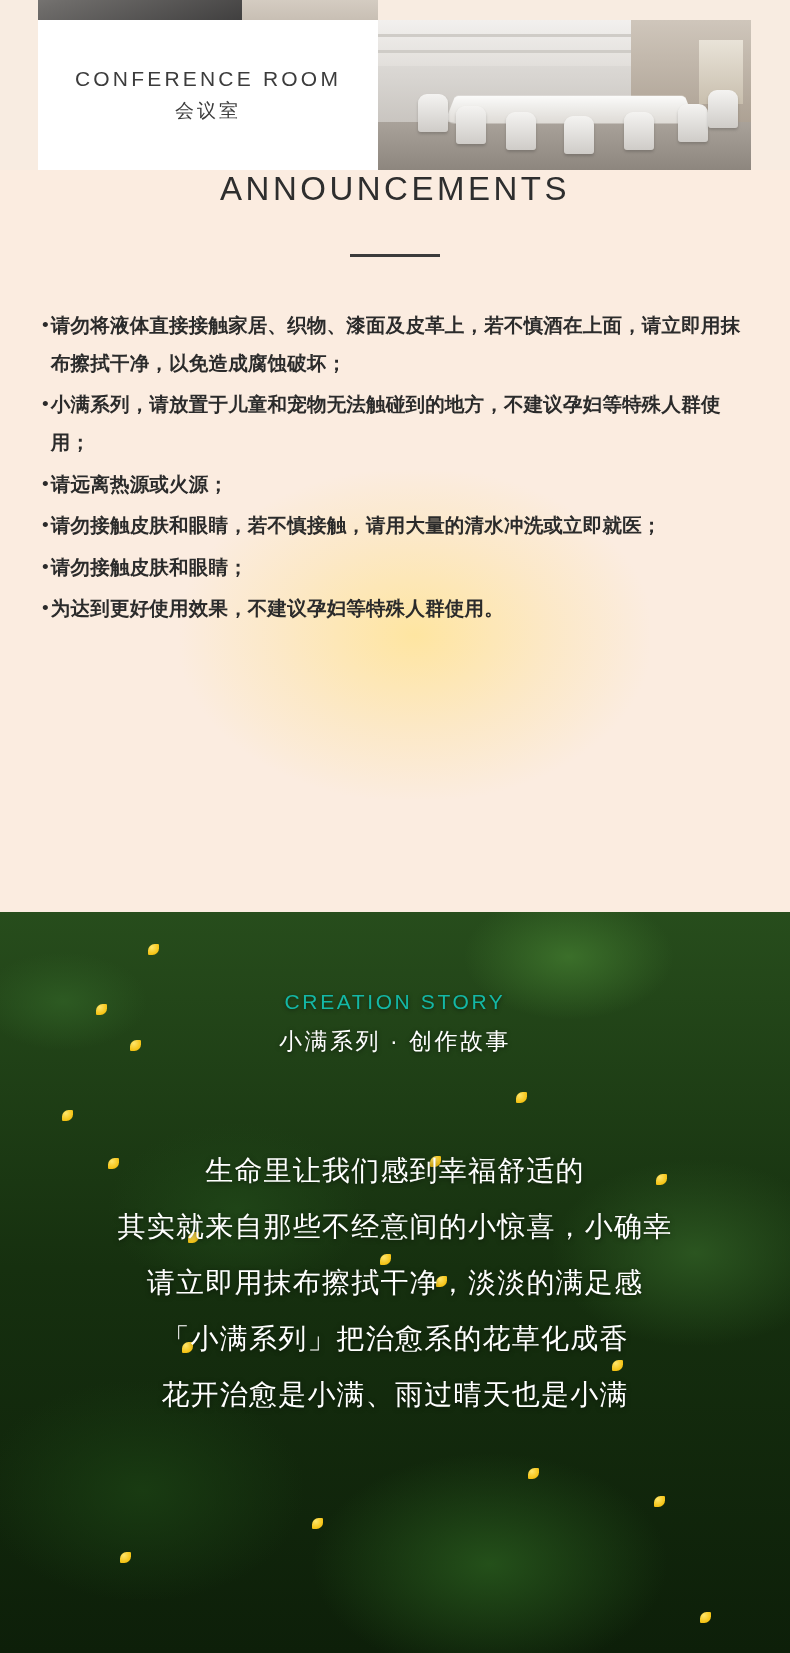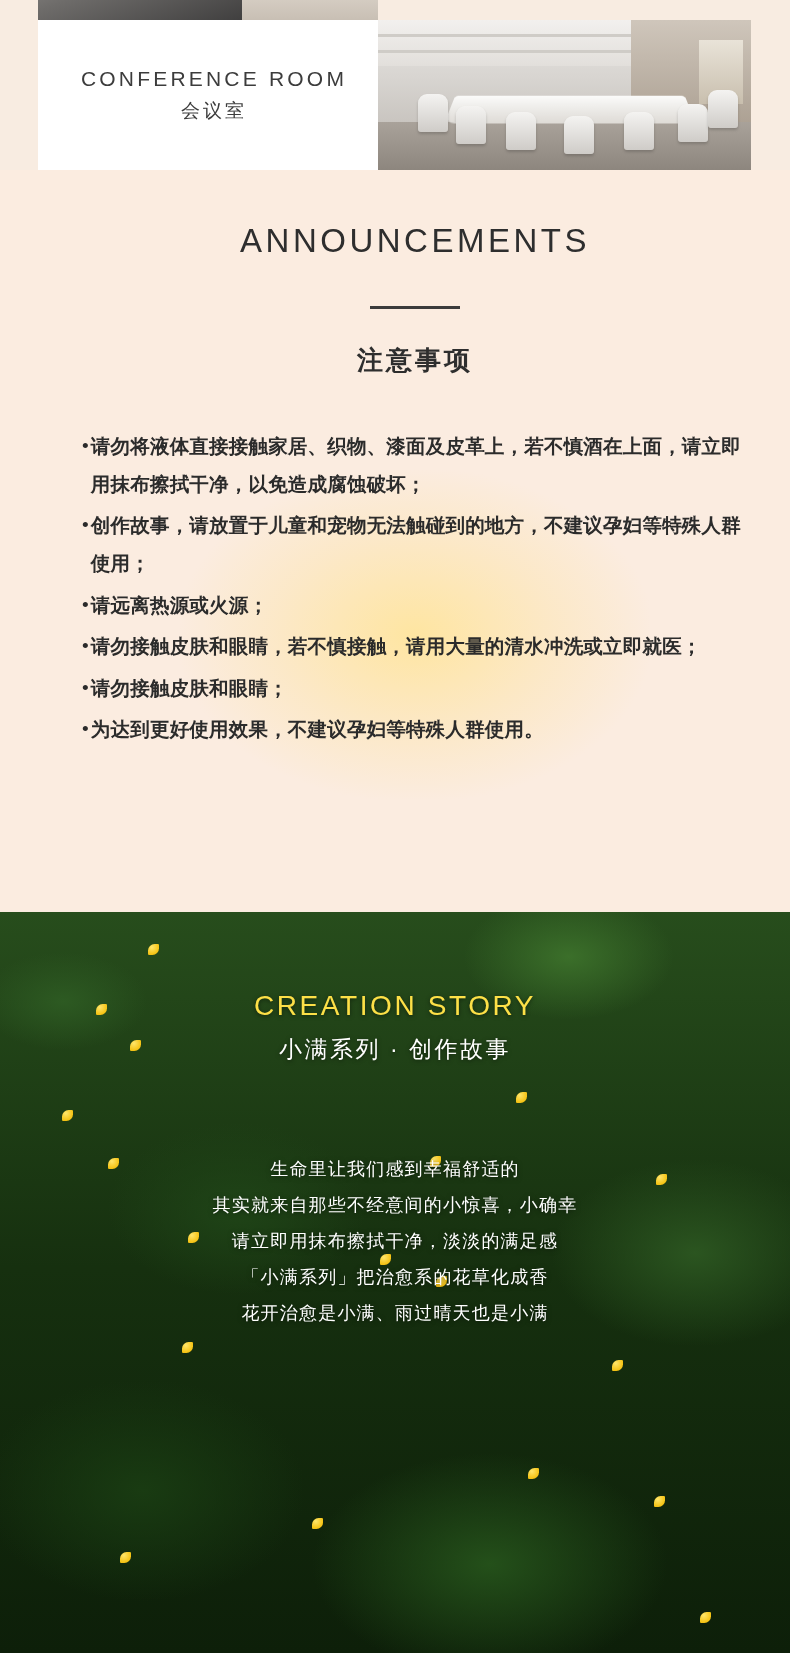--- a/index.html
+++ b/index.html
@@ -54,21 +54,20 @@
     position: absolute;
     left: 38px;
     top: 20px;
     width: 340px;
     height: 150px;
     background: #ffffff;
     display: flex;
     flex-direction: column;
     align-items: center;
     justify-content: center;
-    padding-left: 6px;
   }
   .strip-label .en {
     font-size: 21px;
     letter-spacing: 3.2px;
     color: #3c3c3c;
     font-weight: 400;
   }
   .strip-label .cn {
     margin-top: 7px;
     font-size: 19px;
@@ -130,22 +129,20 @@
     position: absolute;
     left: 180px;
     top: 300px;
     width: 470px;
     height: 330px;
     background: radial-gradient(ellipse at center, rgba(255,228,150,0.85) 0%, rgba(253,228,170,0.45) 42%, rgba(251,236,224,0) 72%);
     pointer-events: none;
   }
   .announce-inner {
     position: relative;
-    padding-top: 52px;
-    margin-left: 40px;
   }
   .ann-title {
     text-align: center;
     font-size: 33px;
     letter-spacing: 3.5px;
     color: #2e2e2e;
     font-weight: 400;
   }
   .ann-rule {
     width: 90px;
@@ -208,41 +205,41 @@
     background: radial-gradient(circle at 35% 30%, #ffe66b 0%, #f5c417 65%, #e0ad0a 100%);
     border-radius: 60% 10% 60% 10%;
   }
   .story-inner {
     position: relative;
     text-align: center;
     color: #ffffff;
     padding-top: 78px;
   }
   .story-en {
-    font-size: 28px;
+    font-size: 21px;
     letter-spacing: 2.6px;
-    color: #fde047;
+    color: #14b8a6;
     text-shadow: 0 1px 4px rgba(0,0,0,.5);
   }
   .story-cn {
     margin-top: 12px;
     font-size: 23px;
     letter-spacing: 2.5px;
     text-shadow: 0 1px 4px rgba(0,0,0,.5);
   }
   .story-quote {
     margin-top: 66px;
     font-size: 48px;
     font-weight: 700;
     letter-spacing: 1px;
     text-shadow: 0 2px 8px rgba(0,0,0,.55);
   }
   .story-body {
     margin-top: 86px;
-    font-size: 18px;
+    font-size: 28px;
     line-height: 2.0;
     letter-spacing: 1.2px;
     text-shadow: 0 1px 5px rgba(0,0,0,.55);
   }
   .story-body div { white-space: nowrap; }
 </style>
 </head>
 <body>
 
 <div class="page">
@@ -271,30 +268,29 @@
       <div class="mr-chair" style="left:300px; top:84px;"></div>
       <div class="mr-chair" style="left:330px; top:70px;"></div>
     </div>
   </div>
 
   <div class="announce">
     <div class="announce-glow"></div>
     <div class="announce-inner">
       <div class="ann-title">ANNOUNCEMENTS</div>
       <div class="ann-rule"></div>
-      <div class="ann-subtitle">注意事项</div>
 
       <div class="ann-list">
         <div class="ann-item">
           <span class="ann-bullet">•</span>
           <span class="ann-text">请勿将液体直接接触家居、织物、漆面及皮革上，若不慎酒在上面，请立即用抹布擦拭干净，以免造成腐蚀破坏；</span>
         </div>
         <div class="ann-item">
           <span class="ann-bullet">•</span>
-          <span class="ann-text">创作故事，请放置于儿童和宠物无法触碰到的地方，不建议孕妇等特殊人群使用；</span>
+          <span class="ann-text">小满系列，请放置于儿童和宠物无法触碰到的地方，不建议孕妇等特殊人群使用；</span>
         </div>
         <div class="ann-item">
           <span class="ann-bullet">•</span>
           <span class="ann-text">请远离热源或火源；</span>
         </div>
         <div class="ann-item">
           <span class="ann-bullet">•</span>
           <span class="ann-text">请勿接触皮肤和眼睛，若不慎接触，请用大量的清水冲洗或立即就医；</span>
         </div>
         <div class="ann-item">

